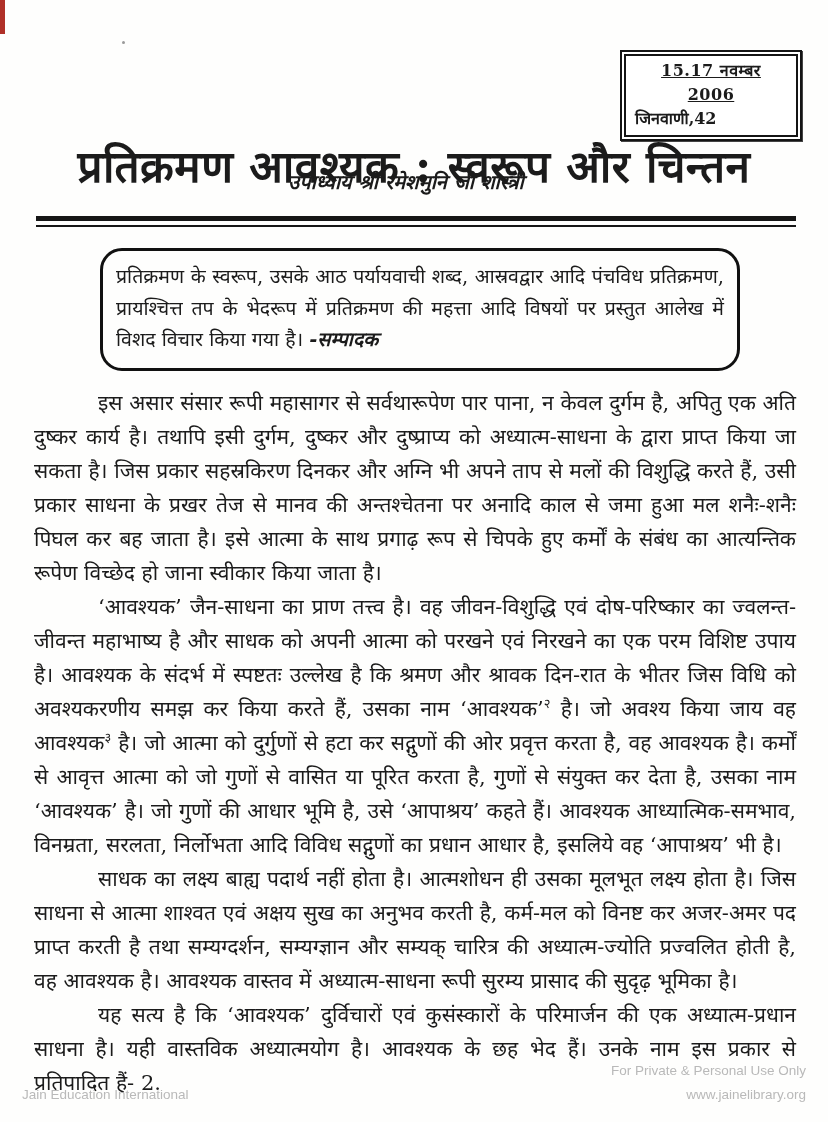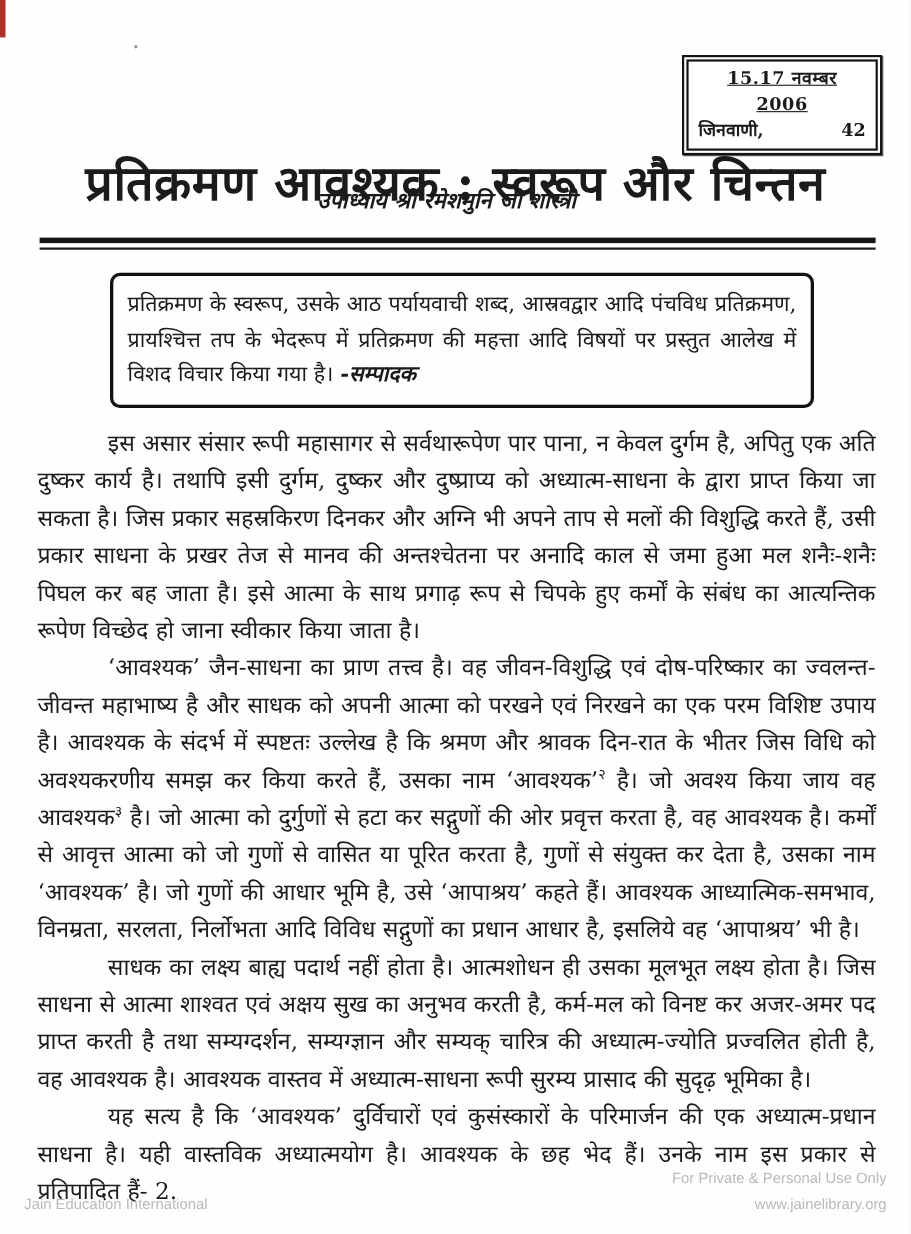--- a/index.html
+++ b/index.html
@@ -22,21 +22,21 @@
     position:absolute; top:50px; right:26px;
     border:2px solid #141414; padding:2px; background:#fff;
     box-shadow:1px 1px 0 #444;
   }
   .stamp-inner {
     border:2px solid #141414;
     width:152px; padding:3px 9px 4px 9px;
     font-weight:bold; font-size:16px; line-height:24px;
   }
   .stamp-row1 { text-align:center; letter-spacing:0.5px;text-decoration:underline; }
-  .stamp-row2 { display:flex; justify-content:space-between; }
+  .stamp-row2 { display:flex; }
 
   
   .title {
     position:absolute; top:106px; left:0; right:0;
     text-align:center;
     font-size:44px; font-weight:bold;
     letter-spacing:0.5px;
   }
   .author {
     position:absolute; top:168px; left:0; right:16px;
@@ -47,21 +47,21 @@
     position:absolute; top:216px; left:36px; right:32px;
     height:4px;
     border-top:5px solid #161616;
     border-bottom:2px solid #161616;
   }
 
   
   .note-box {
     position:absolute; top:248px; left:100px; width:608px;
     border:3px solid #111;
-    border-radius:9px;
+    border-radius:22px;
     padding:10px 13px 12px 13px;
     font-size:19.5px; line-height:31.5px;
     text-align:justify;
   }
   .note-text { text-indent:70px; margin:0; display:inline; }
   .note-signature { font-weight:bold; font-style:italic; }
 
   
   .body-text {
     position:absolute; top:386px; left:34px; width:762px;

